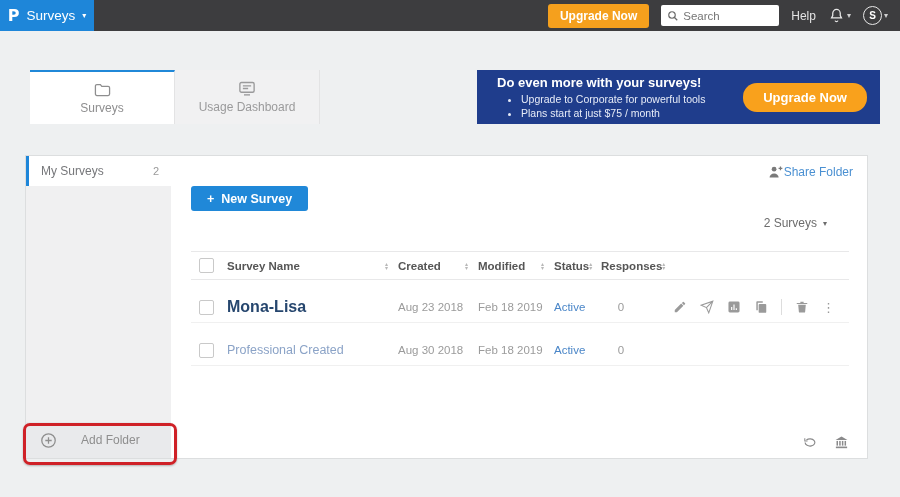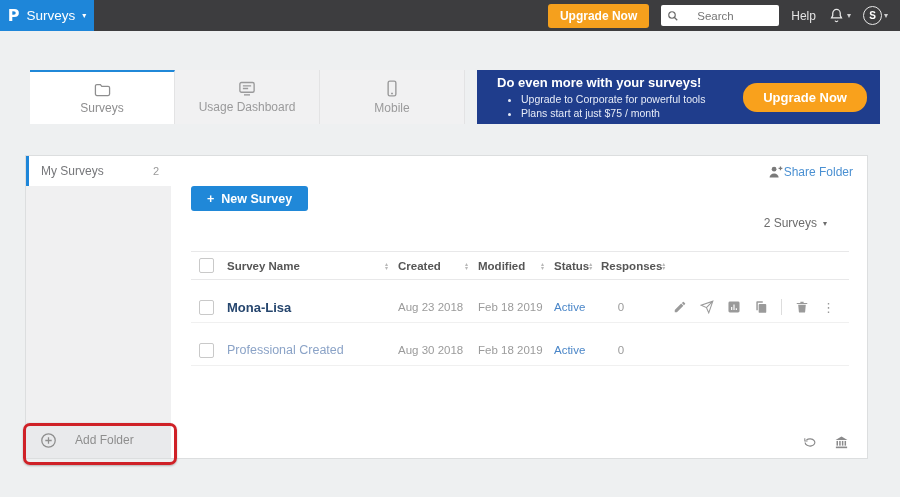--- a/index.html
+++ b/index.html
@@ -8,21 +8,21 @@
   #page { position:relative; width:900px; height:497px; background:#eef0f1; overflow:hidden; }
 
   
   .topbar { position:absolute; top:0; left:0; width:900px; height:31px; background:#3d3d3f; display:flex; align-items:center; }
   .logo-block { width:94px; height:31px; background:#1e86d9; display:flex; align-items:center; justify-content:center; gap:7px; cursor:pointer; }
   .logo-p { color:#fff; font-weight:bold; font-size:16px; font-family:"DejaVu Sans",sans-serif; }
   .logo-product { color:#fff; font-size:13.5px; }
   .caret { font-size:8px; color:#fff; }
   .topbar-right { margin-left:auto; display:flex; align-items:center; gap:12px; padding-right:12px; }
   .btn-upgrade-top { background:#f5a01d; color:#fff; font-weight:bold; font-size:12px; border:none; border-radius:3px; padding:5px 12px; cursor:pointer; }
-  .searchbox { width:118px; height:21px; background:#fff; border-radius:2px; display:flex; align-items:center; padding:0 6px; gap:18px; }
+  .searchbox { width:118px; height:21px; background:#fff; border-radius:2px; display:flex; align-items:center; padding:0 6px; gap:4px; }
   .searchbox input { border:none; outline:none; width:100%; font-size:11.5px; color:#444; background:transparent; }
   .help-link { color:#e3e3e3; font-size:12px; cursor:pointer; }
   .icon-group { display:flex; align-items:center; gap:2px; cursor:pointer; }
   .caret-gray { font-size:8px; color:#cfcfcf; }
   .avatar { width:19px; height:19px; border:1.4px solid #e8e8e8; border-radius:50%; color:#fff; font-size:10px; font-weight:bold; display:flex; align-items:center; justify-content:center; }
   svg.ic { display:block; }
 
   
   .tabs { position:absolute; top:70px; left:30px; height:54px; display:flex; }
   .tab { width:145px; height:54px; background:#f1f1f2; border-right:1px solid #e3e3e4; display:flex; flex-direction:column; align-items:center; justify-content:center; gap:4px; color:#9a9a9b; font-size:12px; cursor:pointer; }
@@ -33,38 +33,38 @@
   .banner li { color:#e6ebf7; font-size:10.5px; line-height:14px; }
   .btn-upgrade-banner { margin-left:auto; margin-right:13px; background:#f9a11c; border:none; border-radius:14px; color:#fff; font-weight:bold; font-size:13px; padding:7px 20px; cursor:pointer; }
 
   
   .card { position:absolute; top:155px; left:25px; width:843px; height:304px; background:#fff; border:1px solid #dcdedf; display:flex; }
   .sidebar { width:145px; display:flex; flex-direction:column; position:relative; flex:none; }
   .sb-header { height:30px; background:#fff; border-left:3px solid #1e86d9; display:flex; align-items:center; padding:0 12px 0 12px; cursor:pointer; }
   .sb-header .lbl { font-size:12px; color:#76777a; }
   .sb-header .cnt { margin-left:auto; font-size:11px; color:#9a9a9a; }
   .sb-body { flex:1; background:#f0f0f1; }
-  .sb-footer { height:36px; background:#e9eaec; display:flex; align-items:center; gap:18px; padding-left:14px; color:#8e8e8e; font-size:12px; cursor:pointer; }
+  .sb-footer { height:36px; background:#e9eaec; display:flex; align-items:center; gap:24px; padding-left:14px; color:#8e8e8e; font-size:12px; cursor:pointer; }
   .red-highlight { position:absolute; left:-3px; bottom:-7px; width:154px; height:42px; border:3px solid #cf2127; border-radius:7px; pointer-events:none; box-shadow:0 1px 2px rgba(0,0,0,.25); }
 
   .content { flex:1; position:relative; }
   .share-folder { position:absolute; top:9px; right:14px; display:flex; align-items:center; cursor:pointer; }
   .share-folder .lbl { color:#4a90d2; font-size:12px; }
   .btn-new-survey { position:absolute; top:30px; left:20px; height:25px; background:#2088d8; border:none; border-radius:3px; color:#fff; font-weight:bold; font-size:12.5px; padding:0 16px; display:flex; align-items:center; gap:7px; cursor:pointer; }
   .survey-count { position:absolute; top:60px; right:40px; display:flex; align-items:center; gap:6px; font-size:12px; color:#6c6c6c; cursor:pointer; }
   .survey-count .caret2 { font-size:8px; color:#6c6c6c; }
 
   .table { position:absolute; top:83px; left:20px; right:18px; }
   .t-row { display:grid; grid-template-columns:36px 171px 80px 76px 47px 72px 1fr; align-items:center;margin-top:12px; }
   .t-head { height:29px; border-top:1px solid #e8e8e9; border-bottom:1px solid #e8e8e9; }
   .t-head .hcell { display:flex; align-items:center; justify-content:space-between; padding-right:10px; font-size:11.5px; font-weight:bold; color:#565656; }
   .sort { display:flex; flex-direction:column; line-height:4px; font-size:6px; color:#b8b8b8; }
   .t-body-row { height:31px; border-bottom:1px solid #f0f0f0; }
   .cb { width:15px; height:15px; border:1.5px solid #c9c9c9; border-radius:2px; background:#fff; margin-left:8px; cursor:pointer; }
-  .name-strong { font-size:13px; font-weight:bold; color:#26466e; cursor:pointer; }
+  .name-strong { font-size:16px; font-weight:bold; color:#26466e; cursor:pointer; }
   .name-light { font-size:12.5px; color:#8ba3c7; cursor:pointer; }
   .cell-date { font-size:11.5px; color:#9b9b9b; }
   .cell-status { font-size:11.5px; color:#4a86c8; cursor:pointer; }
   .cell-resp { font-size:11.5px; color:#9b9b9b; text-align:center; width:40px; }
   .actions { display:flex; align-items:center; justify-content:flex-end; gap:13px; padding-right:16px; color:#9a9a9a; }
   .actions .divider { width:1px; height:16px; background:#ddd; }
   .kebab { font-size:13px; color:#9a9a9a; letter-spacing:0; cursor:pointer; line-height:13px; }
   .act { cursor:pointer; display:flex; }
 
   .bottom-icons { position:absolute; bottom:8px; right:18px; display:flex; align-items:center; gap:16px; color:#8a8a8b; }
@@ -120,29 +120,20 @@
     <div class="tab">
       <span>
         <svg class="ic" width="18" height="15" viewBox="0 0 24 20" fill="none" stroke="#9a9a9b" stroke-width="1.8">
             <rect x="2.5" y="2" width="19" height="13" rx="2"></rect>
             <path d="M6.5 6.5h11M6.5 10h7"></path>
             <path d="M8 18.5h8"></path>
           </svg>
       </span>
       <span>Usage Dashboard</span>
     </div>
-    <div class="tab">
-      <span>
-        <svg class="ic" width="12" height="17" viewBox="0 0 14 22" fill="none" stroke="#9a9a9b" stroke-width="1.8">
-            <rect x="2" y="1.5" width="10" height="19" rx="2.2"></rect>
-            <path d="M5.8 17.5h2.4"></path>
-          </svg>
-      </span>
-      <span>Mobile</span>
-    </div>
   </div>
 
   <div class="banner">
     <div>
       <div class="banner-text-title">Do even more with your surveys!</div>
       <ul>
         <li>Upgrade to Corporate for powerful tools</li>
         <li>Plans start at just $75 / month</li>
       </ul>
     </div>

